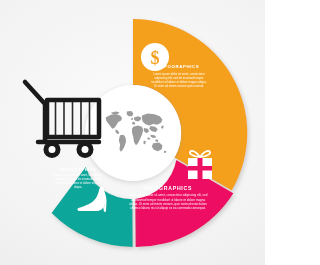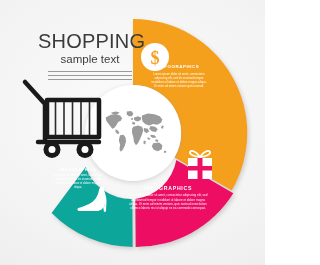--- a/index.html
+++ b/index.html
@@ -215,29 +215,20 @@
 
         <path d="M184 50 L190 52 L188 60 L182 58 Z"></path>
 
         <path d="M92 28 L97 27 L96 34 L91 33 Z"></path>
 
         <path d="M130 96 L136 98 L134 108 L128 104 Z"></path>
       </g>
     </svg>
   </div>
 
-  <div class="title-block">
-    <div class="title-main">SHOPPING</div>
-    <div class="title-sub">sample text</div>
-    <div class="rules">
-      <div class="rule"></div>
-      <div class="rule"></div>
-      <div class="rule"></div>
-    </div>
-  </div>
 
   <div class="cart">
     <svg width="84" height="82" viewBox="0 0 168 164" xmlns="http://www.w3.org/2000/svg">
       <g fill="none" stroke="#1A1A1A" stroke-width="9" stroke-linecap="round" stroke-linejoin="round">
 
         <path d="M8 8 L48 52 L48 126"></path>
 
         <rect x="52" y="44" width="104" height="74"></rect>
 
         <path d="M34 128 L156 128"></path>

